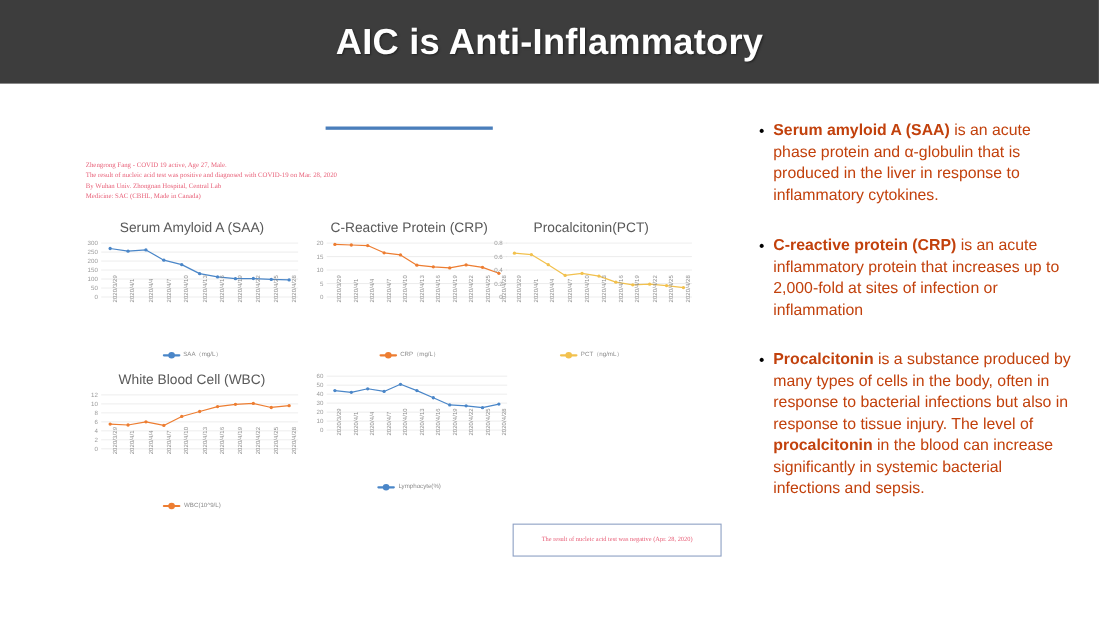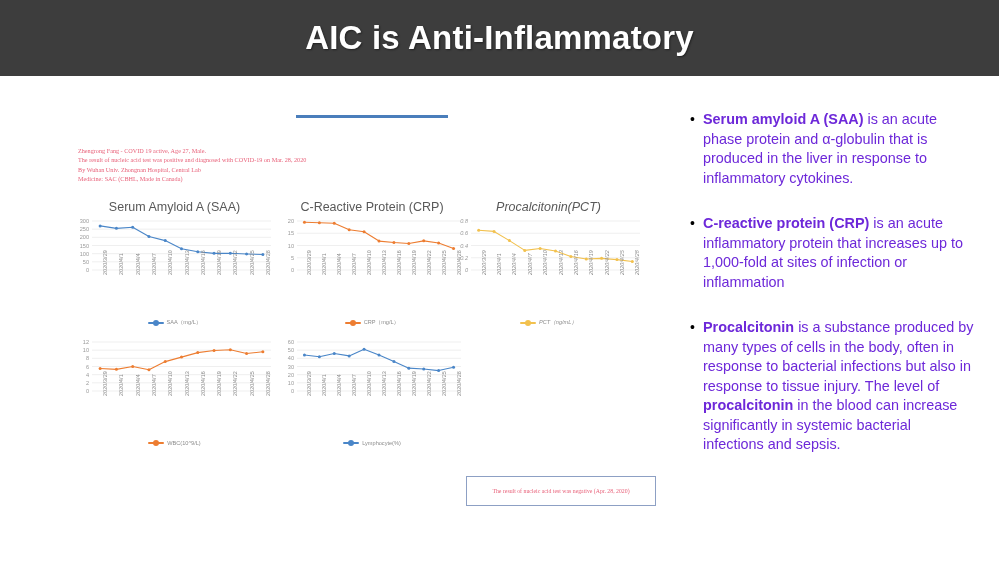--- a/index.html
+++ b/index.html
@@ -72,21 +72,21 @@
   }
   
   .bullets{
     position:absolute;left:690px;top:110px;width:285px;
   }
   .bullet{display:flex;margin-bottom:26px;}
   .bullet .dot{
     width:13px;flex:0 0 13px;font-size:14px;line-height:19.5px;color:#000;
   }
   .bullet .btext{
-    font-size:14.4px;line-height:19.5px;color:#6d28d9;
+    font-size:14.4px;line-height:19.5px;color:#c2410c;
   }
   .bullet b{font-weight:bold;}
 </style>
 </head>
 <body>
 
 <div class="title-bar">
   <h1>AIC is Anti-Inflammatory</h1>
 </div>
 
@@ -188,21 +188,21 @@
         <div class="xlab" style="left: 133.818px; top: 58px;">2020/4/19</div>
         <div class="xlab" style="left: 148.727px; top: 58px;">2020/4/22</div>
         <div class="xlab" style="left: 163.636px; top: 58px;">2020/4/25</div>
         <div class="xlab" style="left: 178.545px; top: 58px;">2020/4/28</div>
       </div>
       <div class="legend">
         <span class="swatch" style="background: rgb(237, 125, 49);"></span>
         <span>CRP（mg/L）</span>
       </div>
     </div>
-  <div class="chart-block" id="chart-2" style="left:451px;top:124px;width:195px;font-style:italic;">
+  <div class="chart-block" id="chart-2" style="left:440px;top:124px;width:195px;">
       <div class="chart-title">Procalcitonin(PCT)</div>
       <div class="plot-wrap" style="height: 100px;">
         <svg width="195" height="56">
           <line x1="20" x2="189" y1="4" y2="4" class="grid-line"></line>
           <text x="17" y="6" text-anchor="end" class="axis-label">0.8</text>
           <line x1="20" x2="189" y1="16.250000000000007" y2="16.250000000000007" class="grid-line"></line>
           <text x="17" y="18.250000000000007" text-anchor="end" class="axis-label">0.6</text>
           <line x1="20" x2="189" y1="28.5" y2="28.5" class="grid-line"></line>
           <text x="17" y="30.5" text-anchor="end" class="axis-label">0.4</text>
           <line x1="20" x2="189" y1="40.75" y2="40.75" class="grid-line"></line>
@@ -233,20 +233,21 @@
         <div class="xlab" style="left: 152.591px; top: 58px;">2020/4/22</div>
         <div class="xlab" style="left: 167.955px; top: 58px;">2020/4/25</div>
         <div class="xlab" style="left: 183.318px; top: 58px;">2020/4/28</div>
       </div>
       <div class="legend">
         <span class="swatch" style="background: rgb(242, 193, 78);"></span>
         <span>PCT（ng/mL）</span>
       </div>
     </div>
   <div class="chart-block" id="chart-3" style="left:72px;top:262px;width:205px;">
+      <div class="chart-title">White Blood Cell (WBC)</div>
       <div class="plot-wrap" style="height: 100px;">
         <svg width="205" height="56">
           <line x1="20" x2="199" y1="4" y2="4" class="grid-line"></line>
           <text x="17" y="6" text-anchor="end" class="axis-label">12</text>
           <line x1="20" x2="199" y1="12.166666666666664" y2="12.166666666666664" class="grid-line"></line>
           <text x="17" y="14.166666666666664" text-anchor="end" class="axis-label">10</text>
           <line x1="20" x2="199" y1="20.333333333333336" y2="20.333333333333336" class="grid-line"></line>
           <text x="17" y="22.333333333333336" text-anchor="end" class="axis-label">8</text>
           <line x1="20" x2="199" y1="28.5" y2="28.5" class="grid-line"></line>
           <text x="17" y="30.5" text-anchor="end" class="axis-label">6</text>
@@ -344,21 +345,21 @@
   <div class="bullet">
     <div class="dot">•</div>
     <div class="btext">
       <b>Serum amyloid A (SAA)</b><span> is an acute phase protein and α-globulin that is produced in the liver in response to inflammatory cytokines.</span>
     </div>
   </div>
 
   <div class="bullet">
     <div class="dot">•</div>
     <div class="btext">
-      <b>C-reactive protein (CRP)</b><span> is an acute inflammatory protein that increases up to 1,000-fold at sites of infection or inflammation</span>
+      <b>C-reactive protein (CRP)</b><span> is an acute inflammatory protein that increases up to 2,000-fold at sites of infection or inflammation</span>
     </div>
   </div>
 
   <div class="bullet">
     <div class="dot">•</div>
     <div class="btext">
       <b>Procalcitonin</b><span> is a substance produced by many types of cells in the body, often in response to bacterial infections but also in response to tissue injury. The level of </span><b>procalcitonin</b><span> in the blood can increase significantly in systemic bacterial infections and sepsis.</span>
     </div>
   </div>
 </div>

